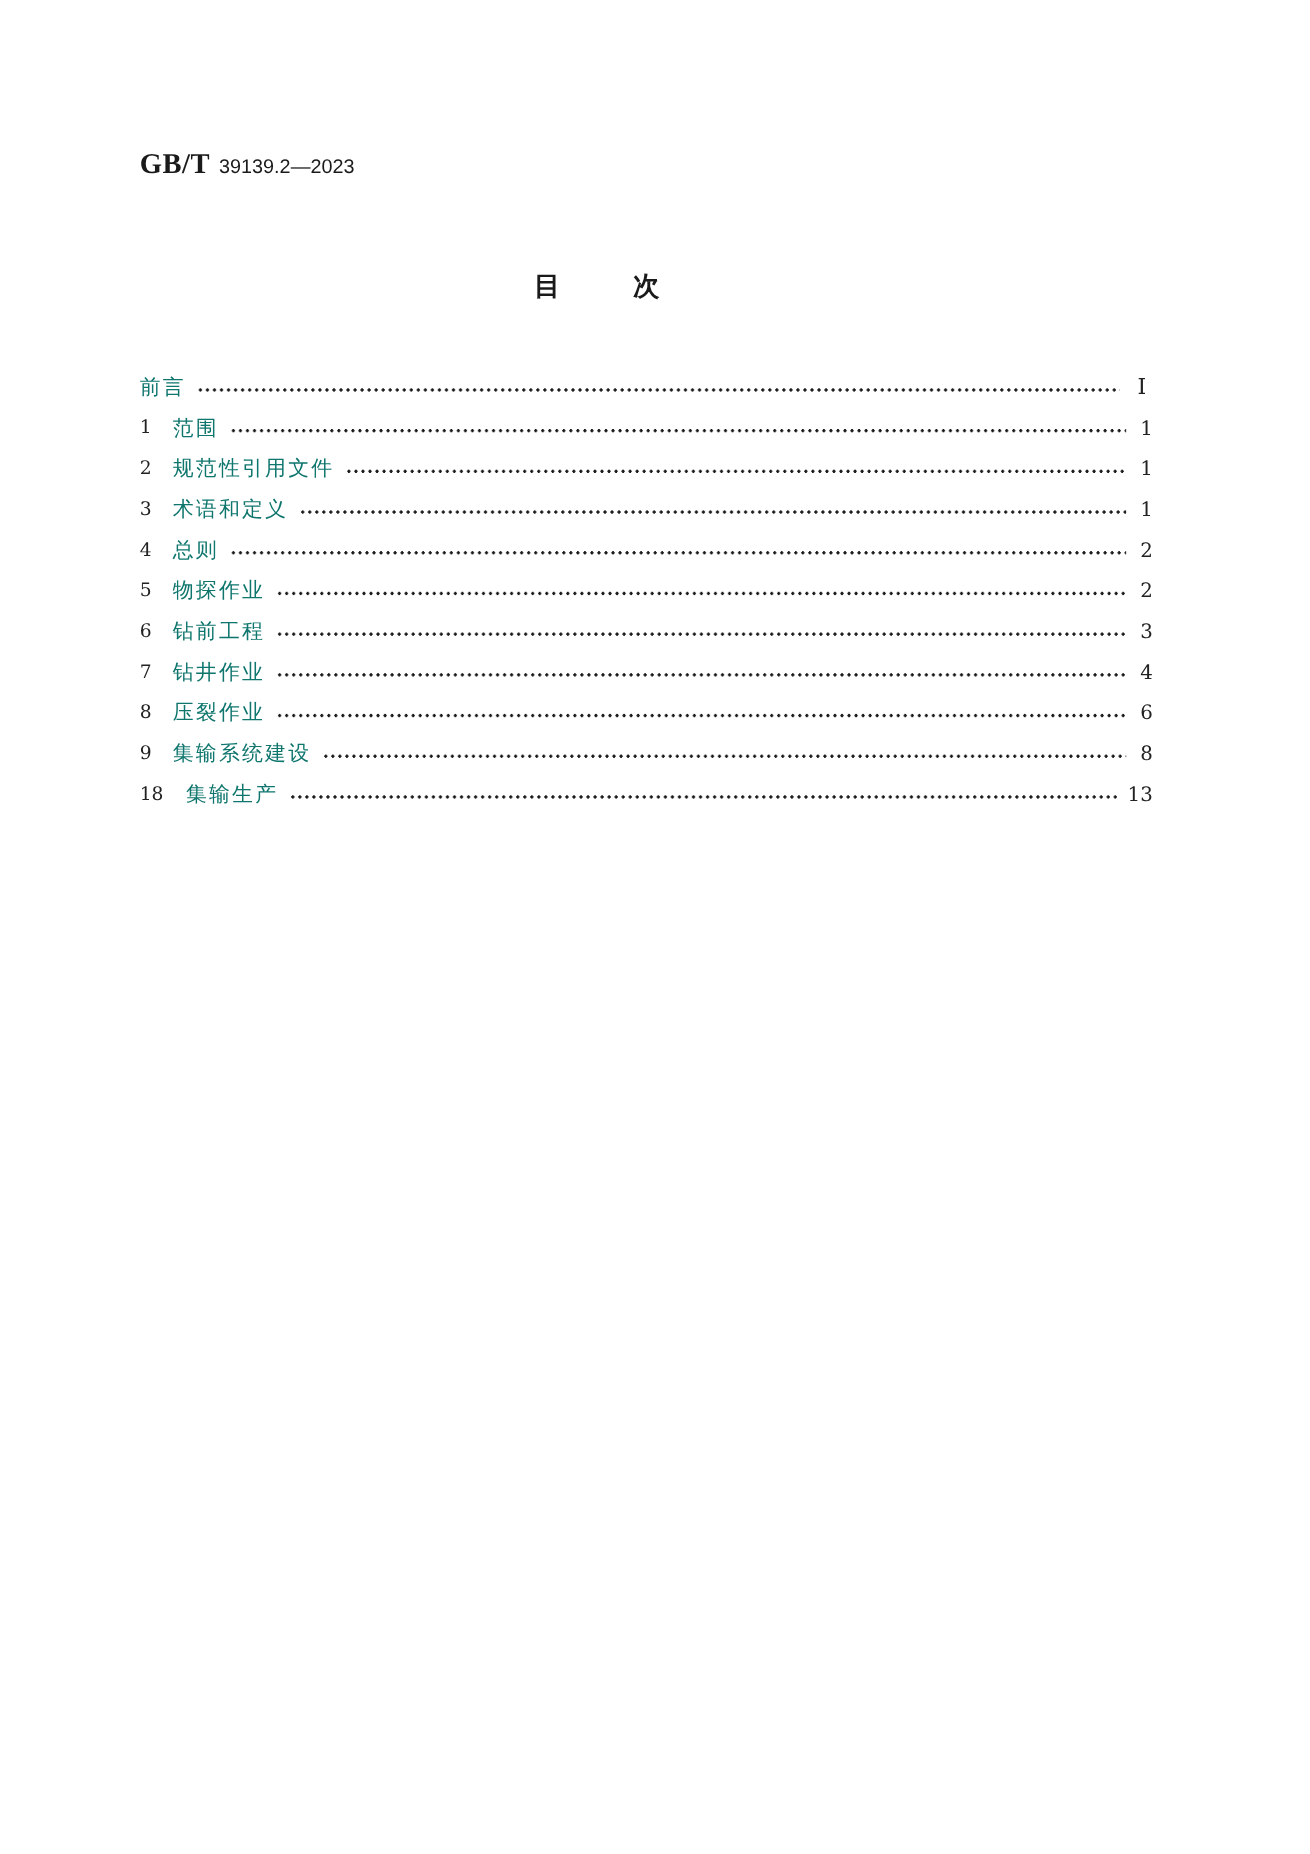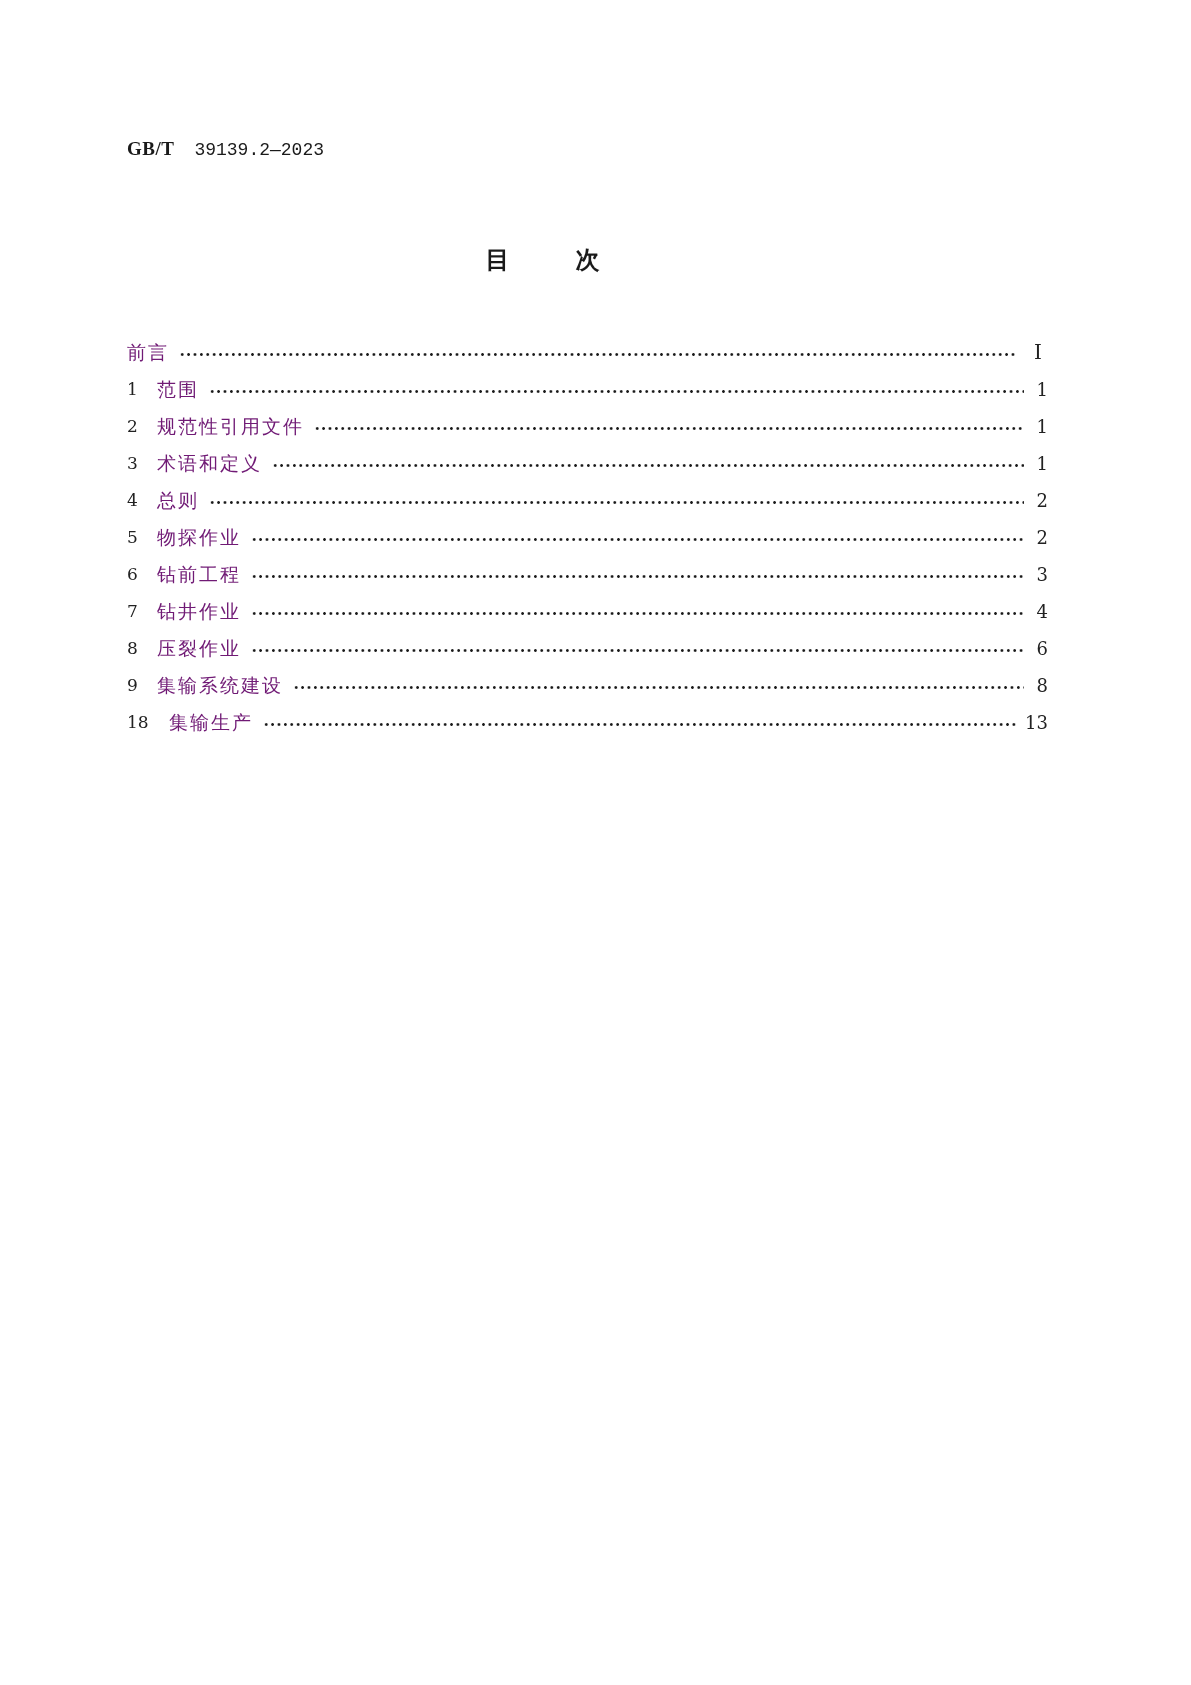--- a/index.html
+++ b/index.html
@@ -19,28 +19,28 @@
     position: absolute;
     left: 127px;
     top: 138px;
     font-size: 17px;
     line-height: 22px;
     white-space: nowrap;
   }
   .std-code .prefix {
     font-family: "Liberation Serif", "DejaVu Serif", serif;
     font-weight: bold;
-    font-size: 19px;
+    font-size: 26px;
     letter-spacing: 0.5px;
     margin-top: 45px;
   }
   .std-code .number {
-    font-family: Liberation Mono, monospace;
+    font-family: Liberation Sans, sans-serif;
     font-size: 18px;
-    margin-left: 20px;
+    margin-left: 8px;
   }
   .toc-title {
     position: absolute;
     left: 0;
     width: 1085px;
     top: 244px;
     text-align: center;
     font-family: "DejaVu Sans", "Liberation Sans", sans-serif;
     font-size: 24px;
     font-weight: bold;
@@ -77,21 +77,21 @@
     font-size: 17px;
     width: 30px;
     color: #222;
   }
   .toc-num.wide {
     width: 42px;
   }
   .toc-label {
     flex: 0 0 auto;
     letter-spacing: 2px;
-    color: #701a75;
+    color: #0f766e;
     white-space: nowrap;
   }
   .toc-leader {
     flex: 1 1 auto;
     overflow: hidden;
     white-space: nowrap;
     margin: 0 8px 0 10px;
     height: 37px;
     position: relative;
   }

